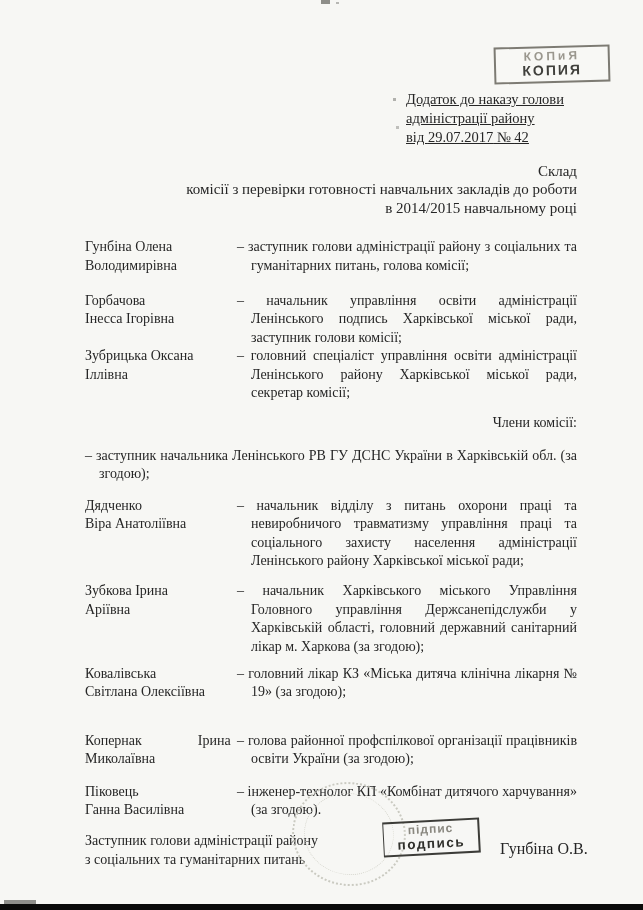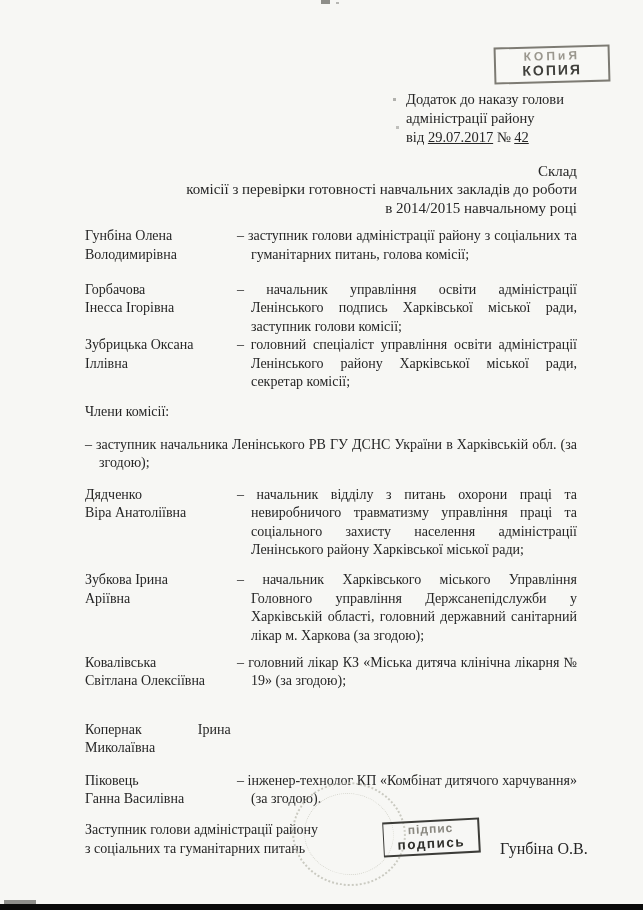--- a/index.html
+++ b/index.html
@@ -30,32 +30,32 @@
     transform:rotate(-1.5deg);
     font-family:"Liberation Sans", sans-serif;
     background:rgba(255,255,255,0.15);
   }
   .copy-stamp .cs1{display:block;font-size:12px;font-weight:bold;letter-spacing:3px;color:#9a978e;line-height:13px;}
   .copy-stamp .cs2{display:block;font-size:14px;font-weight:bold;letter-spacing:2px;color:#40403c;line-height:15px;}
 
   
   .header-block{
     position:absolute;left:406px;top:90px;
-    font-size:14.5px;line-height:19px;
+    font-size:14.5px;line-height:19px;text-decoration:underline;
   }
   .u{text-decoration:underline;}
 
   
   .content{position:absolute;left:85px;top:162px;width:492px;font-size:14px;line-height:18.4px;}
   .title{text-align:right;font-size:15px;}
   .entry{display:flex;}
   .name{width:152px;flex:0 0 152px;white-space:pre-wrap;}
   .role{flex:1;text-align:justify;padding-left:14px;text-indent:-14px;}
-  .mh{text-align:left;}
-  .e1{margin-top:10px}.e2{margin-top:17px}.e3{}
+  .mh{text-align:right;}
+  .e1{margin-top:21px}.e2{margin-top:17px}.e3{}
   .mh{margin-top:12px}
   .e4{margin-top:14px}.e5{margin-top:13px}.e6{margin-top:12px}
   .e7{margin-top:9px}.e8{margin-top:30px}.e9{margin-top:14px}
   .footer-left{margin-top:13px;}
 
   
   .round-stamp{
     position:absolute;left:292px;top:782px;width:110px;height:100px;
     border:2px dotted #c3c3b9;border-radius:50%;
     opacity:.85;transform:rotate(8deg);
@@ -141,20 +141,21 @@
       <div class="role">– начальник Харківського міського Управління Головного управління Держсанепідслужби у Харківській області, головний державний санітарний лікар м. Харкова (за згодою);</div>
     </div>
     <div class="entry e7">
       <div class="name">Ковалівська
 Світлана Олексіївна</div>
       <div class="role">– головний лікар КЗ «Міська дитяча клінічна лікарня № 19» (за згодою);</div>
     </div>
     <div class="entry e8">
       <div class="name">Копернак                Ірина
 Миколаївна</div>
+      <div class="role">– голова районної профспілкової організації працівників освіти України (за згодою);</div>
     </div>
     <div class="entry e9">
       <div class="name">Піковець
 Ганна Василівна</div>
       <div class="role">– інженер-технолог КП «Комбінат дитячого харчування» (за згодою).</div>
     </div>
 
     <div class="footer-left">
       <div>Заступник голови адміністрації району</div>
       <div>з соціальних та гуманітарних питань</div>

